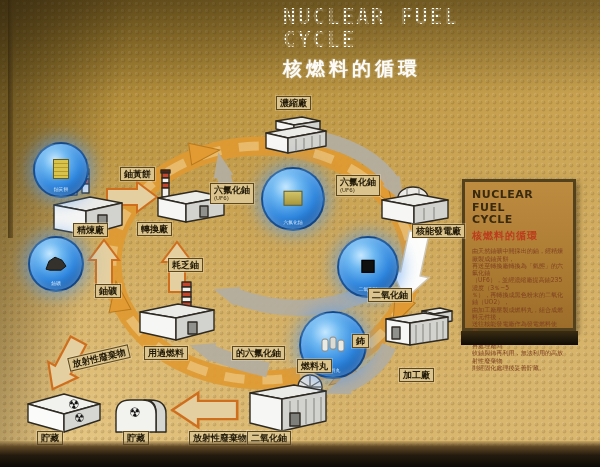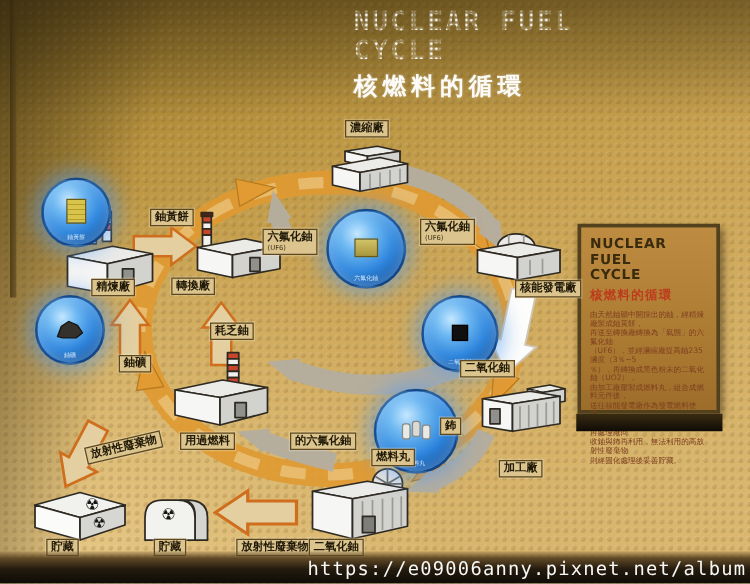--- a/index.html
+++ b/index.html
@@ -315,14 +315,13 @@
       <div>送往核能發電廠作為發電燃料使用。</div>
       <div>用過的燃料經冷卻貯存後，可送往再處理廠回</div>
       <div>收鈾與鈽再利用，無法利用的高放射性廢棄物</div>
       <div>則經固化處理後妥善貯藏。</div>
     </div>
   </div>
   <div id="shelf"></div>
 
   <div id="topshadow"></div>
   <div id="floor"></div>
-  <div id="wm">https://e09006anny.pixnet.net/album</div>
 </div>
 
 </body></html>

